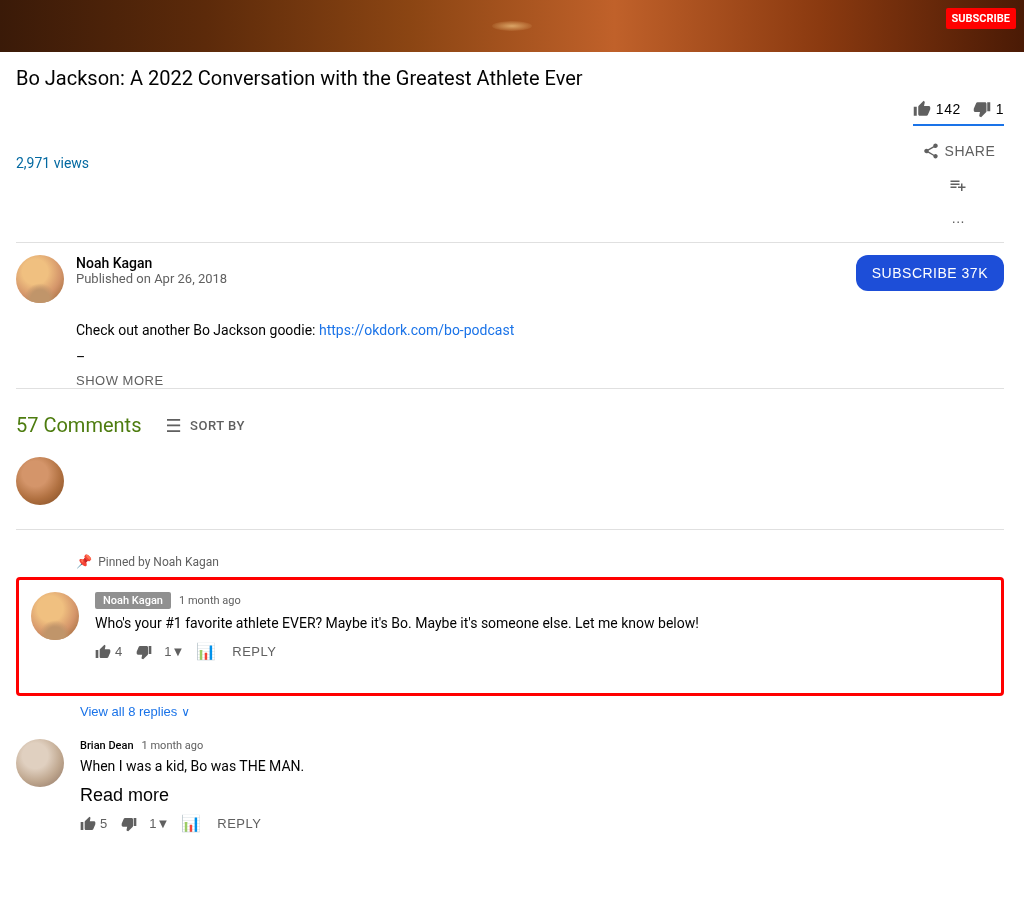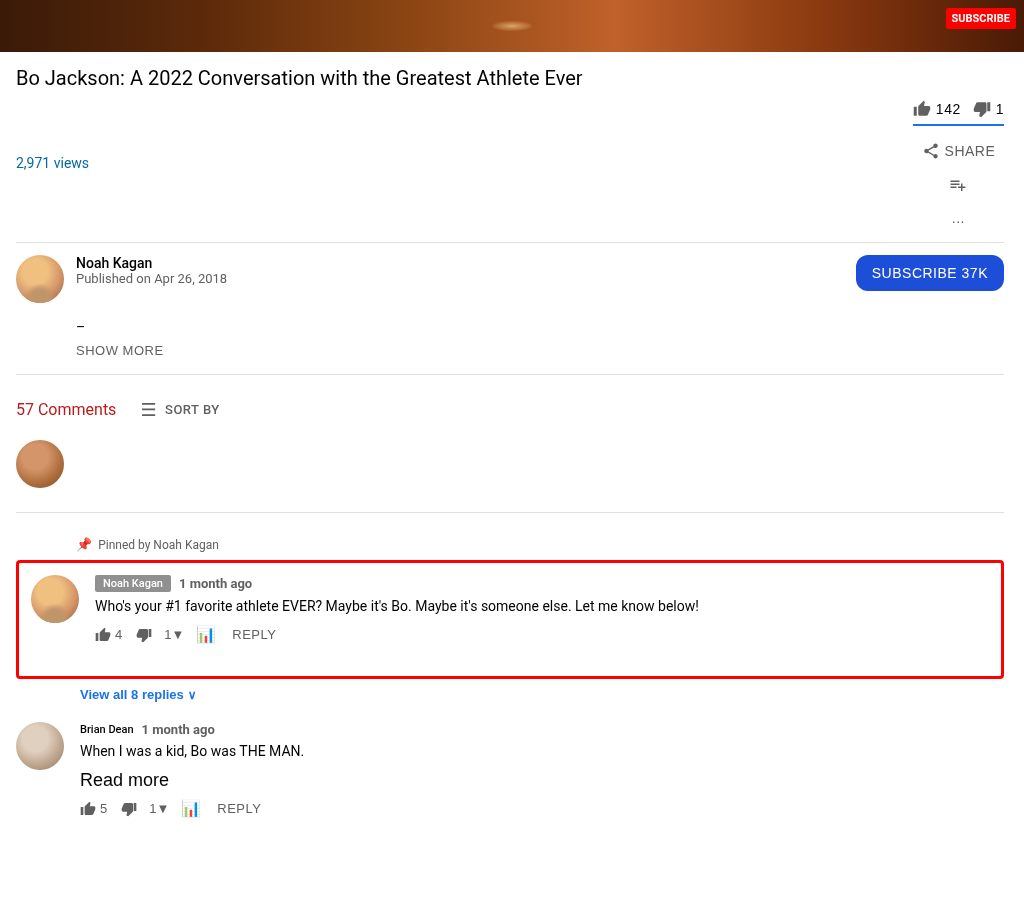--- a/index.html
+++ b/index.html
@@ -194,21 +194,20 @@
     .description .dash {
       font-size: 14px;
       color: #030303;
       margin-top: 8px;
     }
 
     .show-more-btn {
       display: block;
       margin-left: 60px;
       margin-top: 8px;
-      margin-bottom: 16px;
       background: none;
       border: none;
       color: #606060;
       font-size: 13px;
       font-weight: 500;
       cursor: pointer;
       letter-spacing: 0.5px;
       text-transform: uppercase;
     }
 
@@ -217,23 +216,23 @@
     }
 
     .comments-header {
       display: flex;
       align-items: center;
       gap: 24px;
       margin-bottom: 20px;
     }
 
     .comments-count {
-      font-size: 16px;
+      font-size: 20px;
       font-weight: 400;
-      color: #b91c1c;
+      color: #4d7c0f;
     }
 
     .sort-by {
       display: flex;
       align-items: center;
       gap: 8px;
       cursor: pointer;
       color: #606060;
       font-size: 13px;
       font-weight: 500;
@@ -291,23 +290,22 @@
     .author-badge {
       background: #909090;
       color: #fff;
       font-size: 11px;
       font-weight: 500;
       padding: 2px 8px;
       border-radius: 2px;
     }
 
     .comment-time {
-      font-size: 13px;
-      color: #606060;
-      font-weight: bold;
+      font-size: 11px;
+      color: #606060;
     }
 
     .comment-text {
       font-size: 14px;
       color: #030303;
       line-height: 1.5;
       margin-bottom: 8px;
     }
 
     .comment-actions {
@@ -363,21 +361,21 @@
       font-size: 13px;
       color: #606060;
     }
 
     .view-replies-btn {
       background: none;
       border: none;
       cursor: pointer;
       color: #1a73e8;
       font-size: 13px;
-      font-weight: 700;
+      font-weight: 400;
       display: flex;
       align-items: center;
       gap: 4px;
       padding: 0;
       margin-left: 64px;
       margin-bottom: 20px;
     }
 
     .chevron-icon {
       font-size: 12px;
@@ -455,20 +453,23 @@
         <div class="channel-name">Noah Kagan</div>
         <div class="published-date">Published on Apr 26, 2018</div>
       </div>
     </div>
     <button class="subscribe-btn">
       <span>SUBSCRIBE</span>&nbsp;<span>37K</span>
     </button>
   </div>
 
   <div class="description">
+    <div class="desc-text">
+      <span>Check out another Bo Jackson goodie: </span><a class="desc-link">https://okdork.com/bo-podcast</a>
+    </div>
     <div class="dash">–</div>
   </div>
   <button class="show-more-btn">SHOW MORE</button>
 
   <hr class="divider-line">
 
   <div class="comments-section">
     <div class="comments-header">
       <span class="comments-count">57 Comments</span>
       <div class="sort-by">

